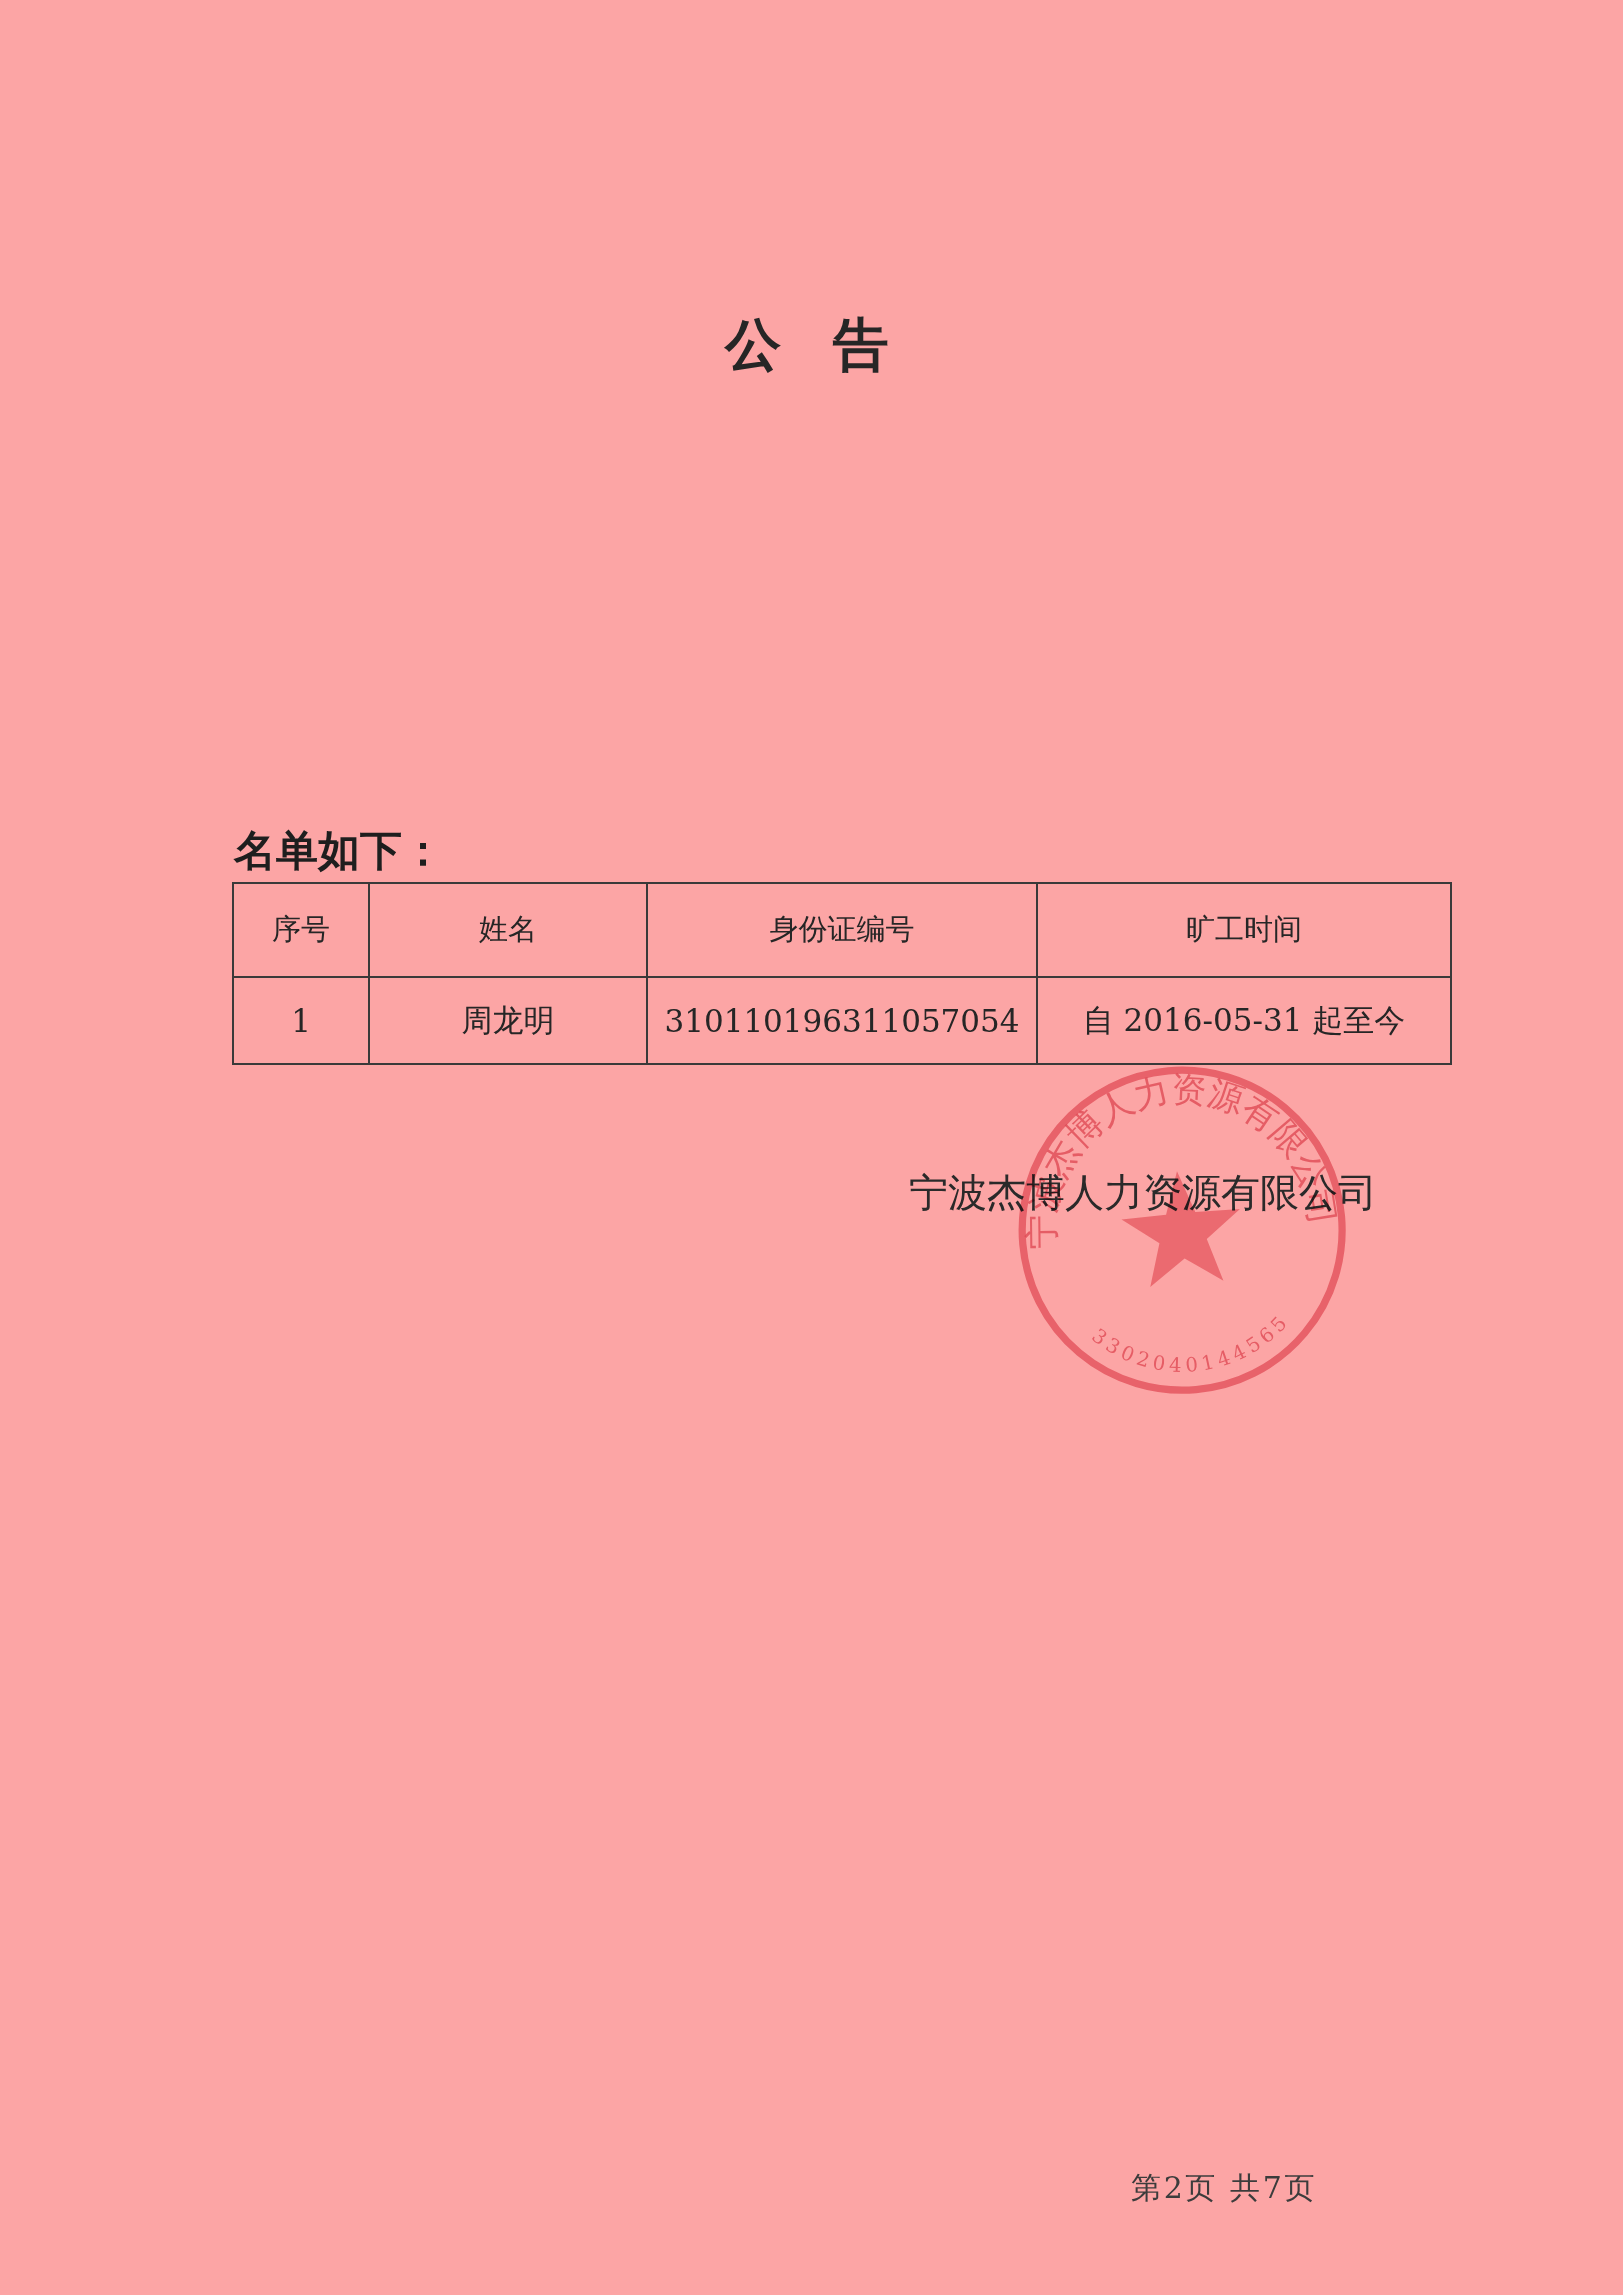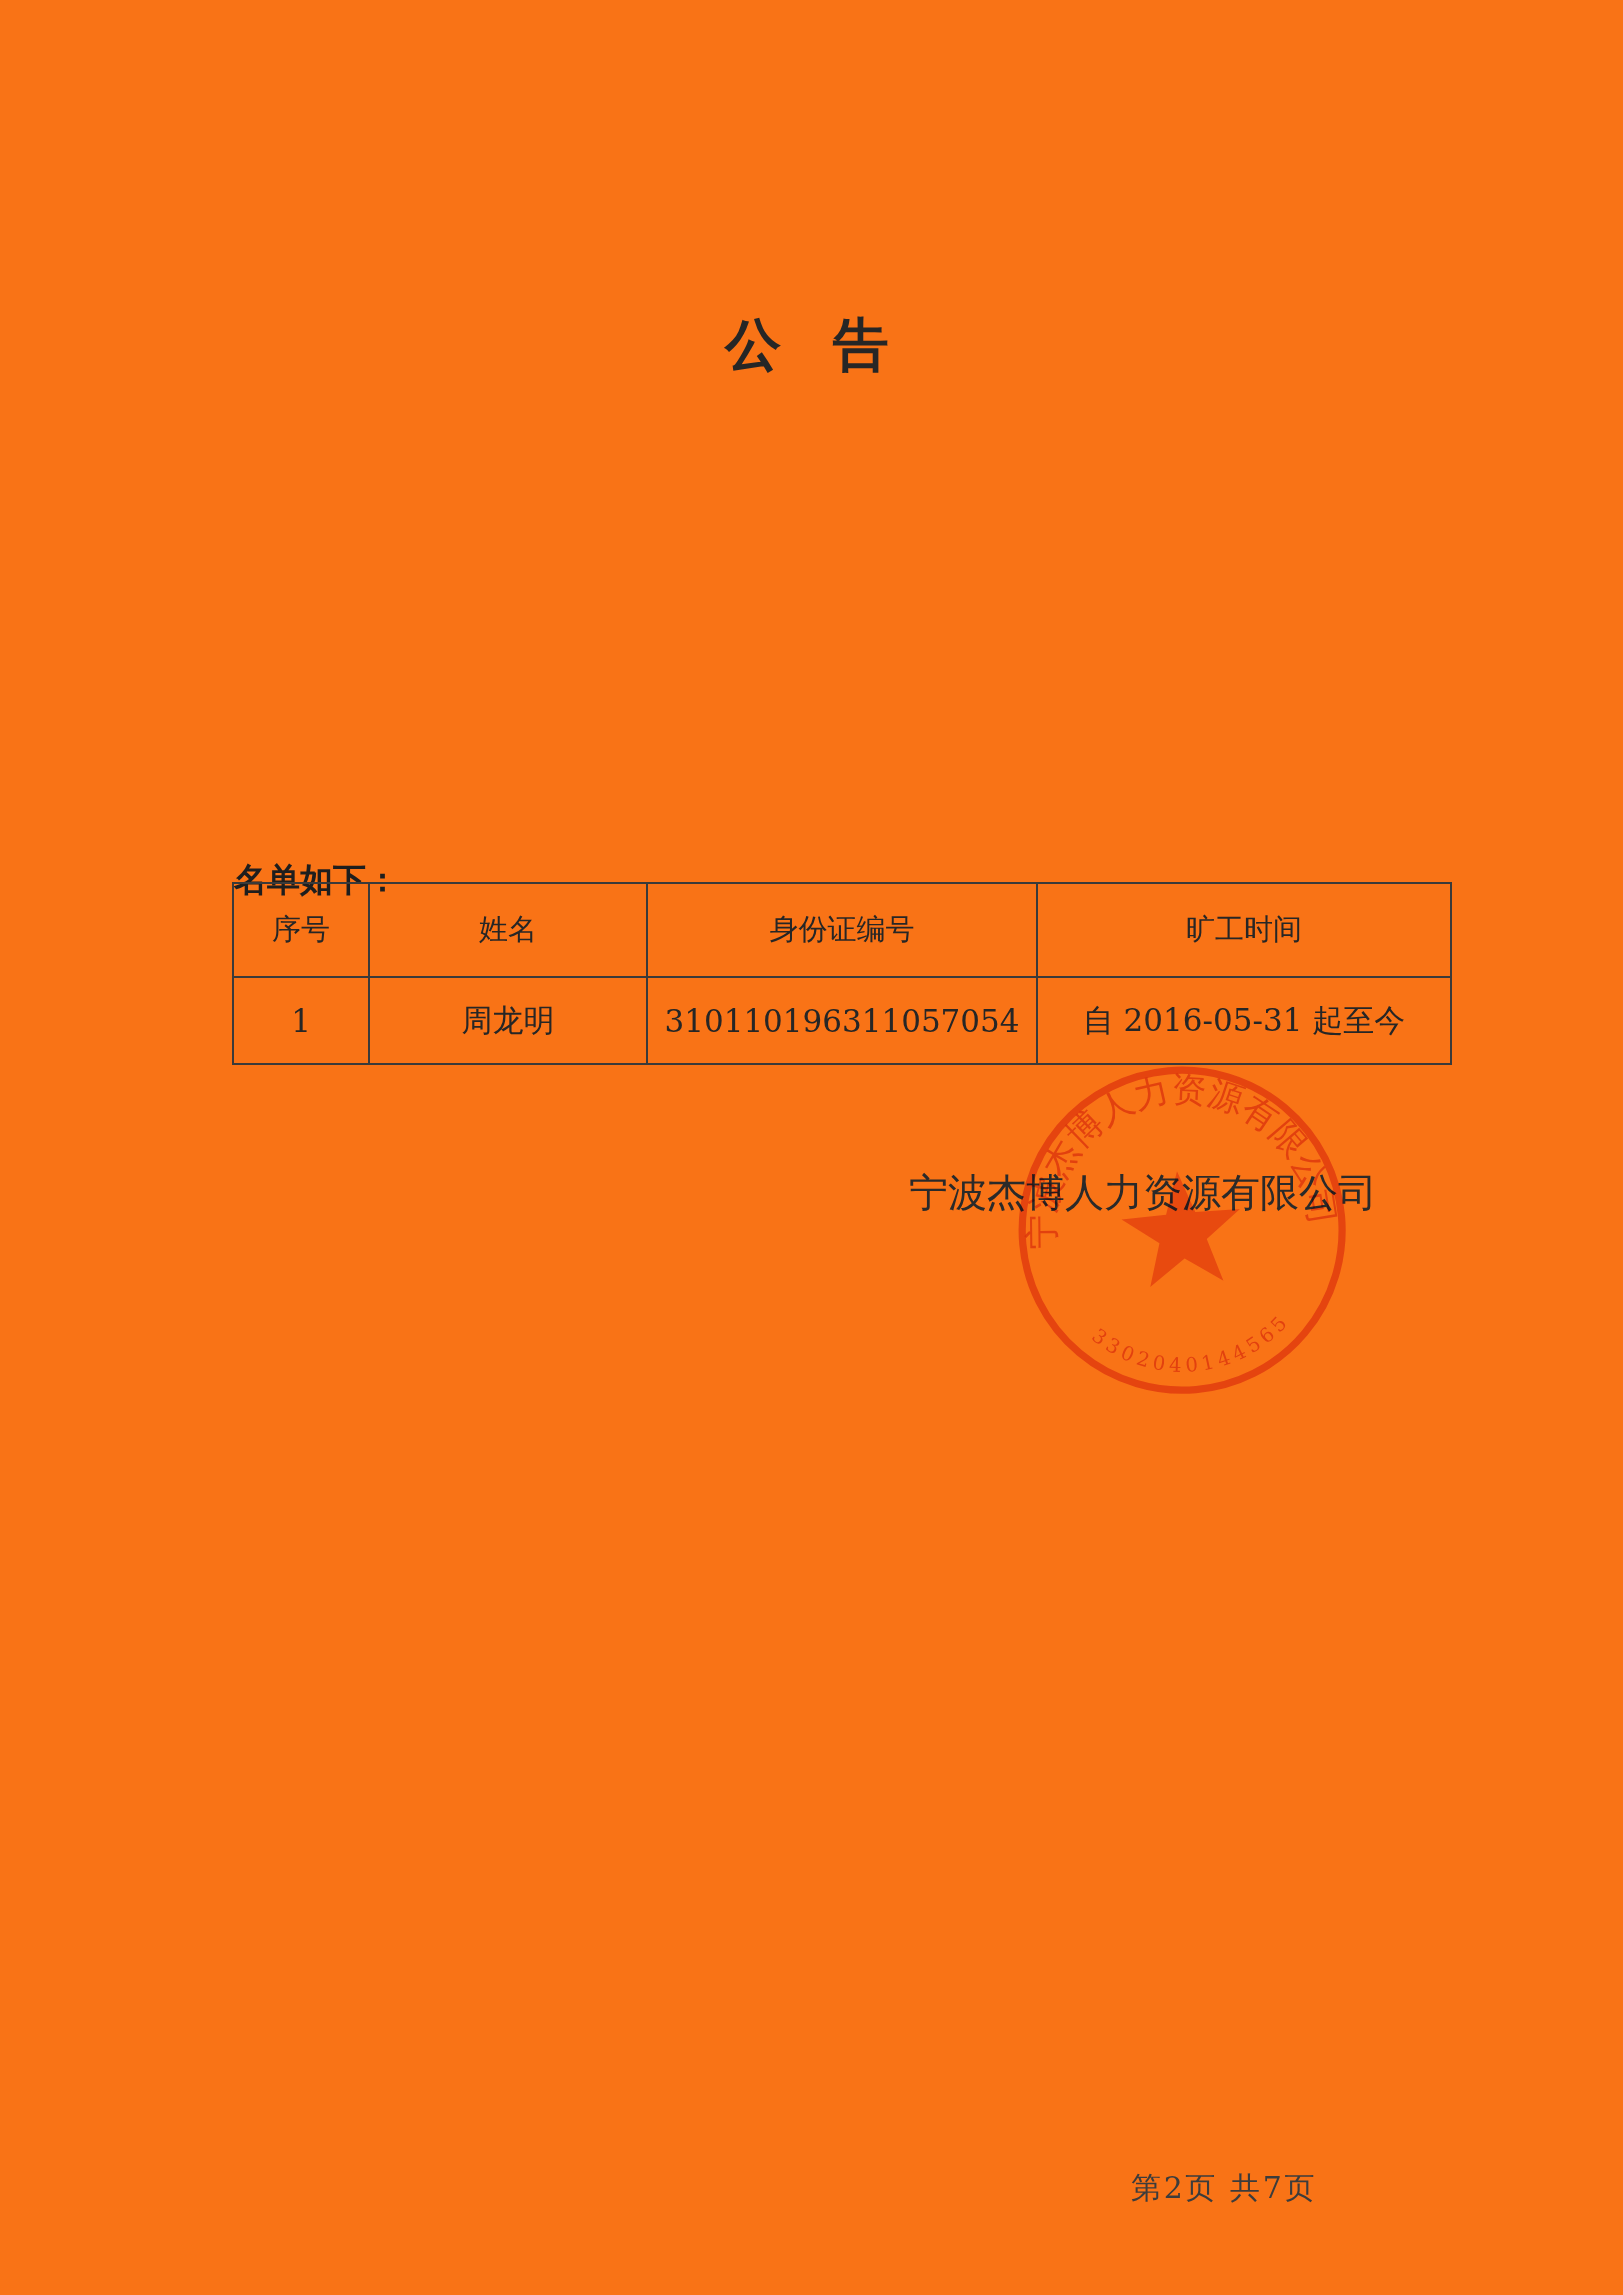--- a/index.html
+++ b/index.html
@@ -1,20 +1,20 @@
 <!DOCTYPE html>
 <html style="font-size:10.5px"><head>
 <meta charset="utf-8">
 <style>
   html,body{margin:0;padding:0;background:#ffffff;}
   .page{
     position:relative;
     width:1623px;
     height:2295px;
-    background:#f97316;
+    background:#fca5a5;
     font-family:"DejaVu Serif","Liberation Serif",serif;
     color:#232323;
     overflow:hidden;
     text-decoration:underline;
   }
   .doc-title{
     position:absolute;
     left:232px; top:308px; width:1155px;
     text-align:center;
     font-size:56px;
@@ -33,24 +33,23 @@
   .para-line{
     text-align:justify;
     text-align-last:justify;
     white-space:nowrap;
   }
   .para-line.first{ text-indent:76px; }
   .para-line.last{ text-align-last:left; white-space:normal; }
   .list-label{
     position:absolute;
     left:234px; top:823px;
-    font-size:33px;
+    font-size:42px;
     font-weight:bold;
     color:#1e1e1e;
-    margin-top:35px;
   }
   .roster{
     position:absolute;
     left:232px; top:882px;
     width:1149px;
     border-collapse:collapse;
     table-layout:fixed;
   }
   .roster td{
     border:2.6px solid #3a3a3a;

